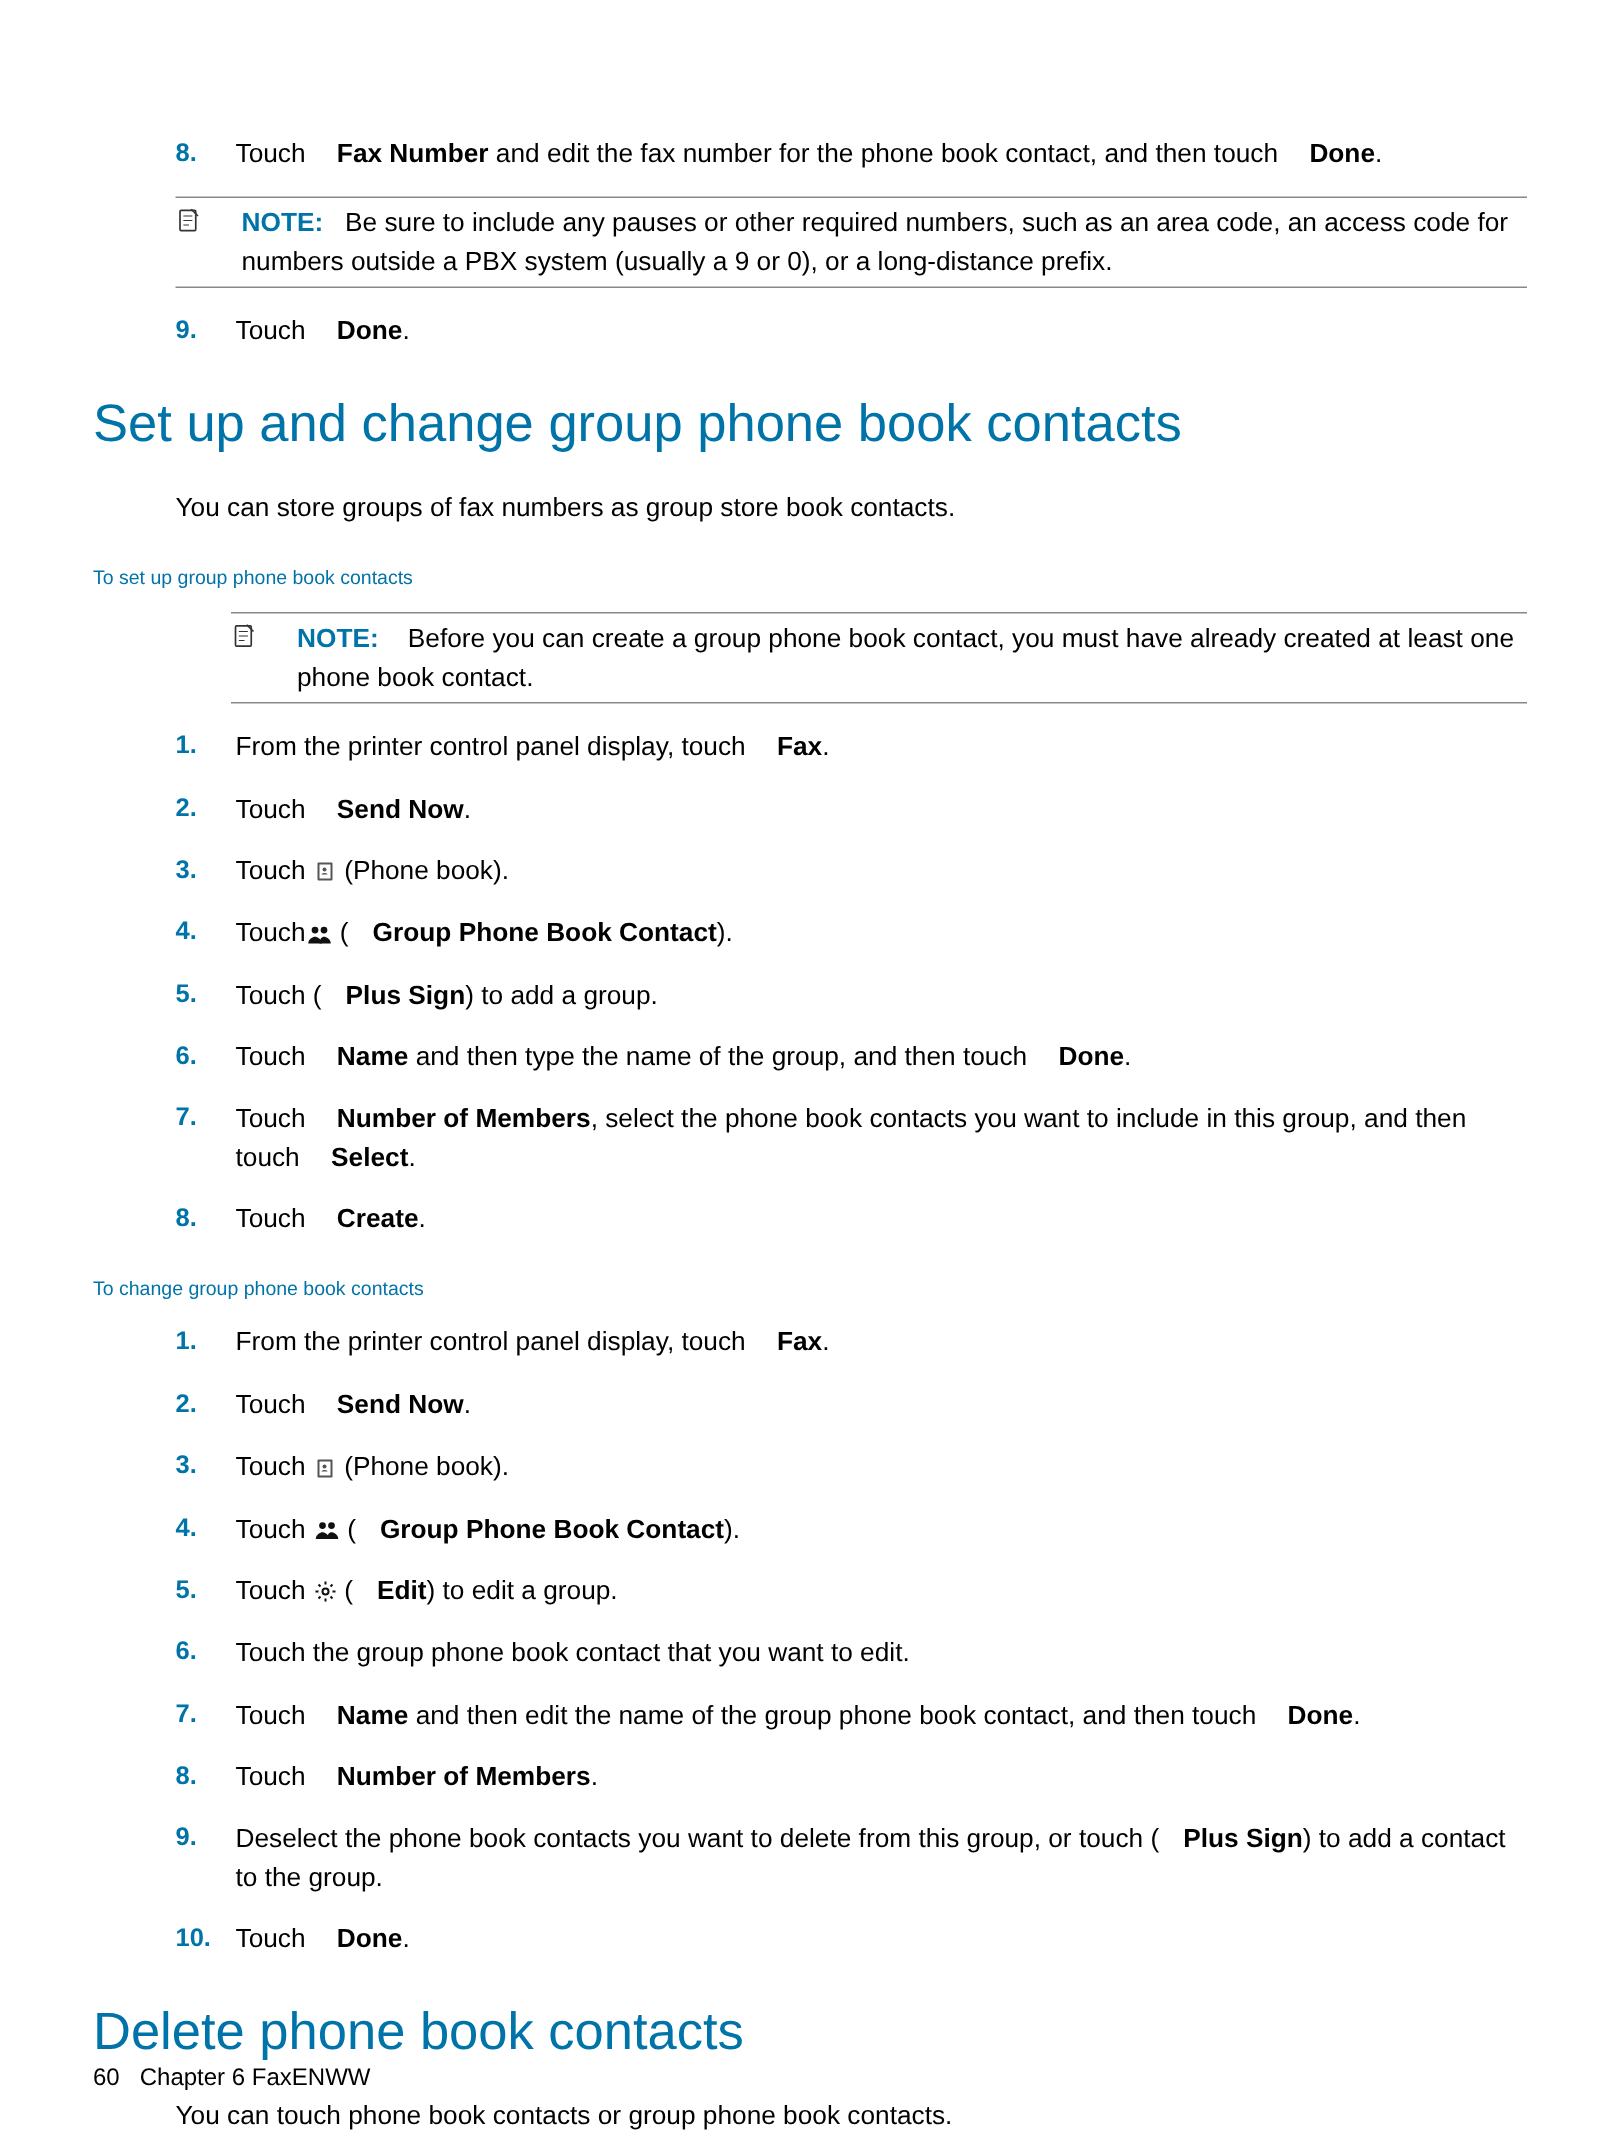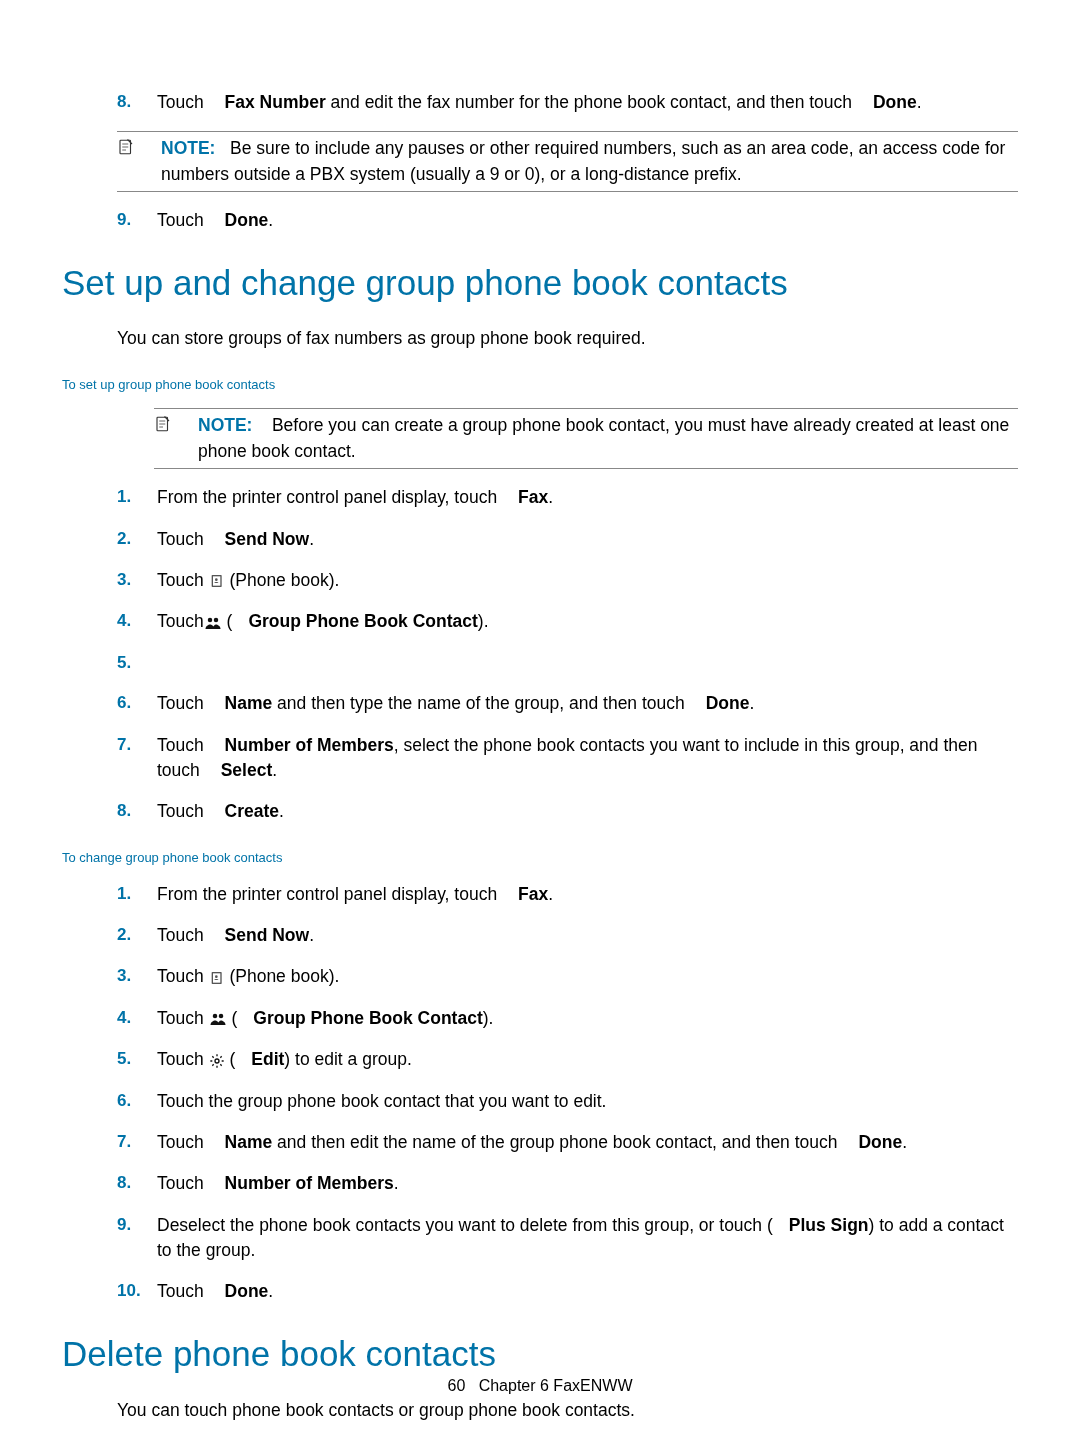--- a/index.html
+++ b/index.html
@@ -41,21 +41,21 @@
   .h3 {
     color: #0073a8;
     font-size: 13px;
     font-weight: normal;
     margin: 24px 0 14px 0;
   }
   .intro { margin: 0 0 18px 55px; }
   .footer {
     position: absolute;
     bottom: 40px; left: 62px; right: 62px;
-    display: flex; justify-content: center;
+    display: flex; justify-content: flex-start;
     font-size: 16px;
   }
   .ic { display:inline-block; vertical-align: middle; }
 </style>
 </head>
 <body>
 
 <div class="content content-in">
   <div class="li">
     <span class="num">8.</span>
@@ -77,21 +77,21 @@
   </div>
   <div class="li">
     <span class="num">9.</span>
     <span class="txt">
       <span>Touch </span><span class="bold">Done</span><span>.</span>
     </span>
   </div>
 </div>
 
 <h2 class="h2">Set up and change group phone book contacts</h2>
-<p class="intro content">You can store groups of fax numbers as group phone book required.</p>
+<p class="intro content">You can store groups of fax numbers as group store book contacts.</p>
 
 <h3 class="h3">To set up group phone book contacts</h3>
 
 <div class="content">
   <div class="note-box">
     <span class="note-icon">
       <svg width="18" height="18" viewBox="0 0 24 24">
           <rect x="4" y="3" width="14" height="18" rx="1" fill="none" stroke="#333" stroke-width="1.5"></rect>
           <path d="M14 2 L20 8" stroke="#333" stroke-width="1.5"></path>
           <path d="M7 8h8M7 12h8M7 16h5" stroke="#333" stroke-width="1"></path>
@@ -125,20 +125,21 @@
       <span class="num">4.</span>
       <span class="txt">Touch<span><svg class="ic" width="18" height="16" viewBox="0 0 24 20">
             <circle cx="8" cy="6" r="3" fill="#111"></circle>
             <circle cx="16" cy="6" r="3" fill="#111"></circle>
             <path d="M2 18c0-4 4-6 6-6s6 2 6 6" fill="#111"></path>
             <path d="M12 18c0-4 2-6 4-6s6 2 6 6" fill="#111"></path>
           </svg></span> (<span class="bold">Group Phone Book Contact</span>).</span>
     </div>
     <div class="li">
       <span class="num">5.</span>
+      <span class="txt">Touch     (<span class="bold">Plus Sign</span>) to add a group.</span>
     </div>
     <div class="li">
       <span class="num">6.</span>
       <span class="txt">Touch <span class="bold">Name</span> and then type the name of the group, and then touch <span class="bold">Done</span>.</span>
     </div>
     <div class="li">
       <span class="num">7.</span>
       <span class="txt">Touch <span class="bold">Number of Members</span>, select the phone book contacts you want to include in this group, and then touch <span class="bold">Select</span>.</span>
     </div>
     <div class="li">

